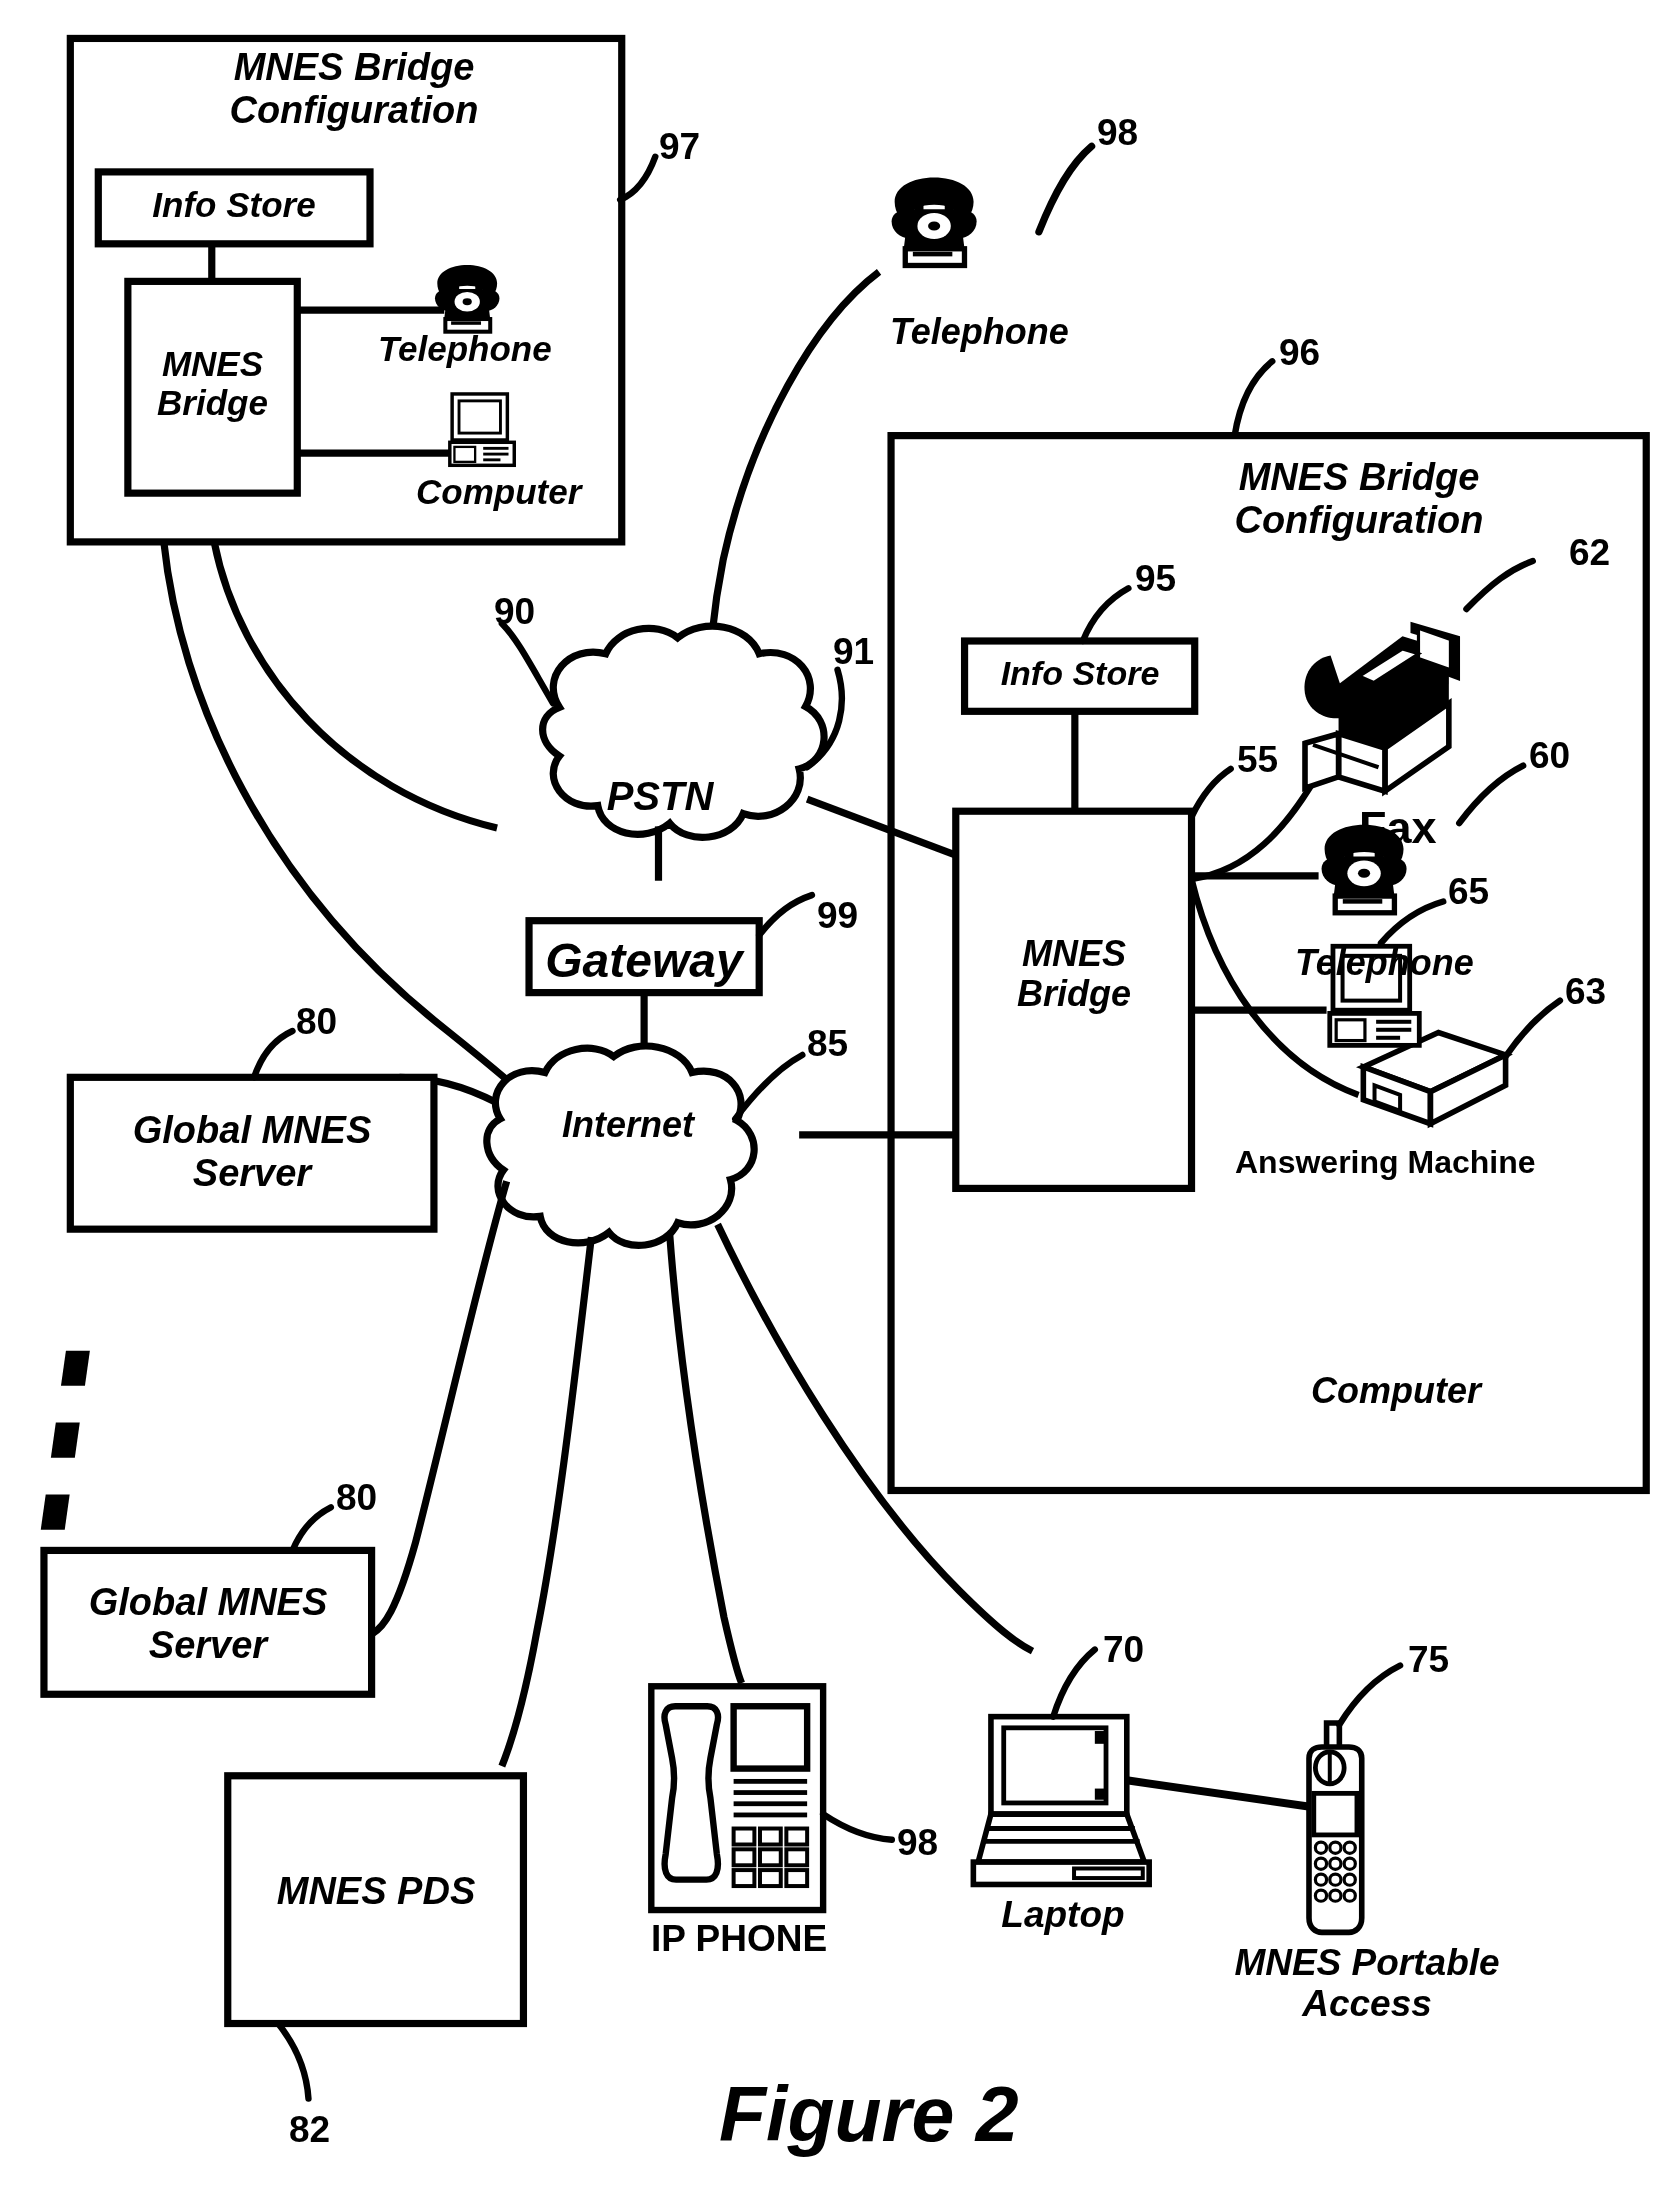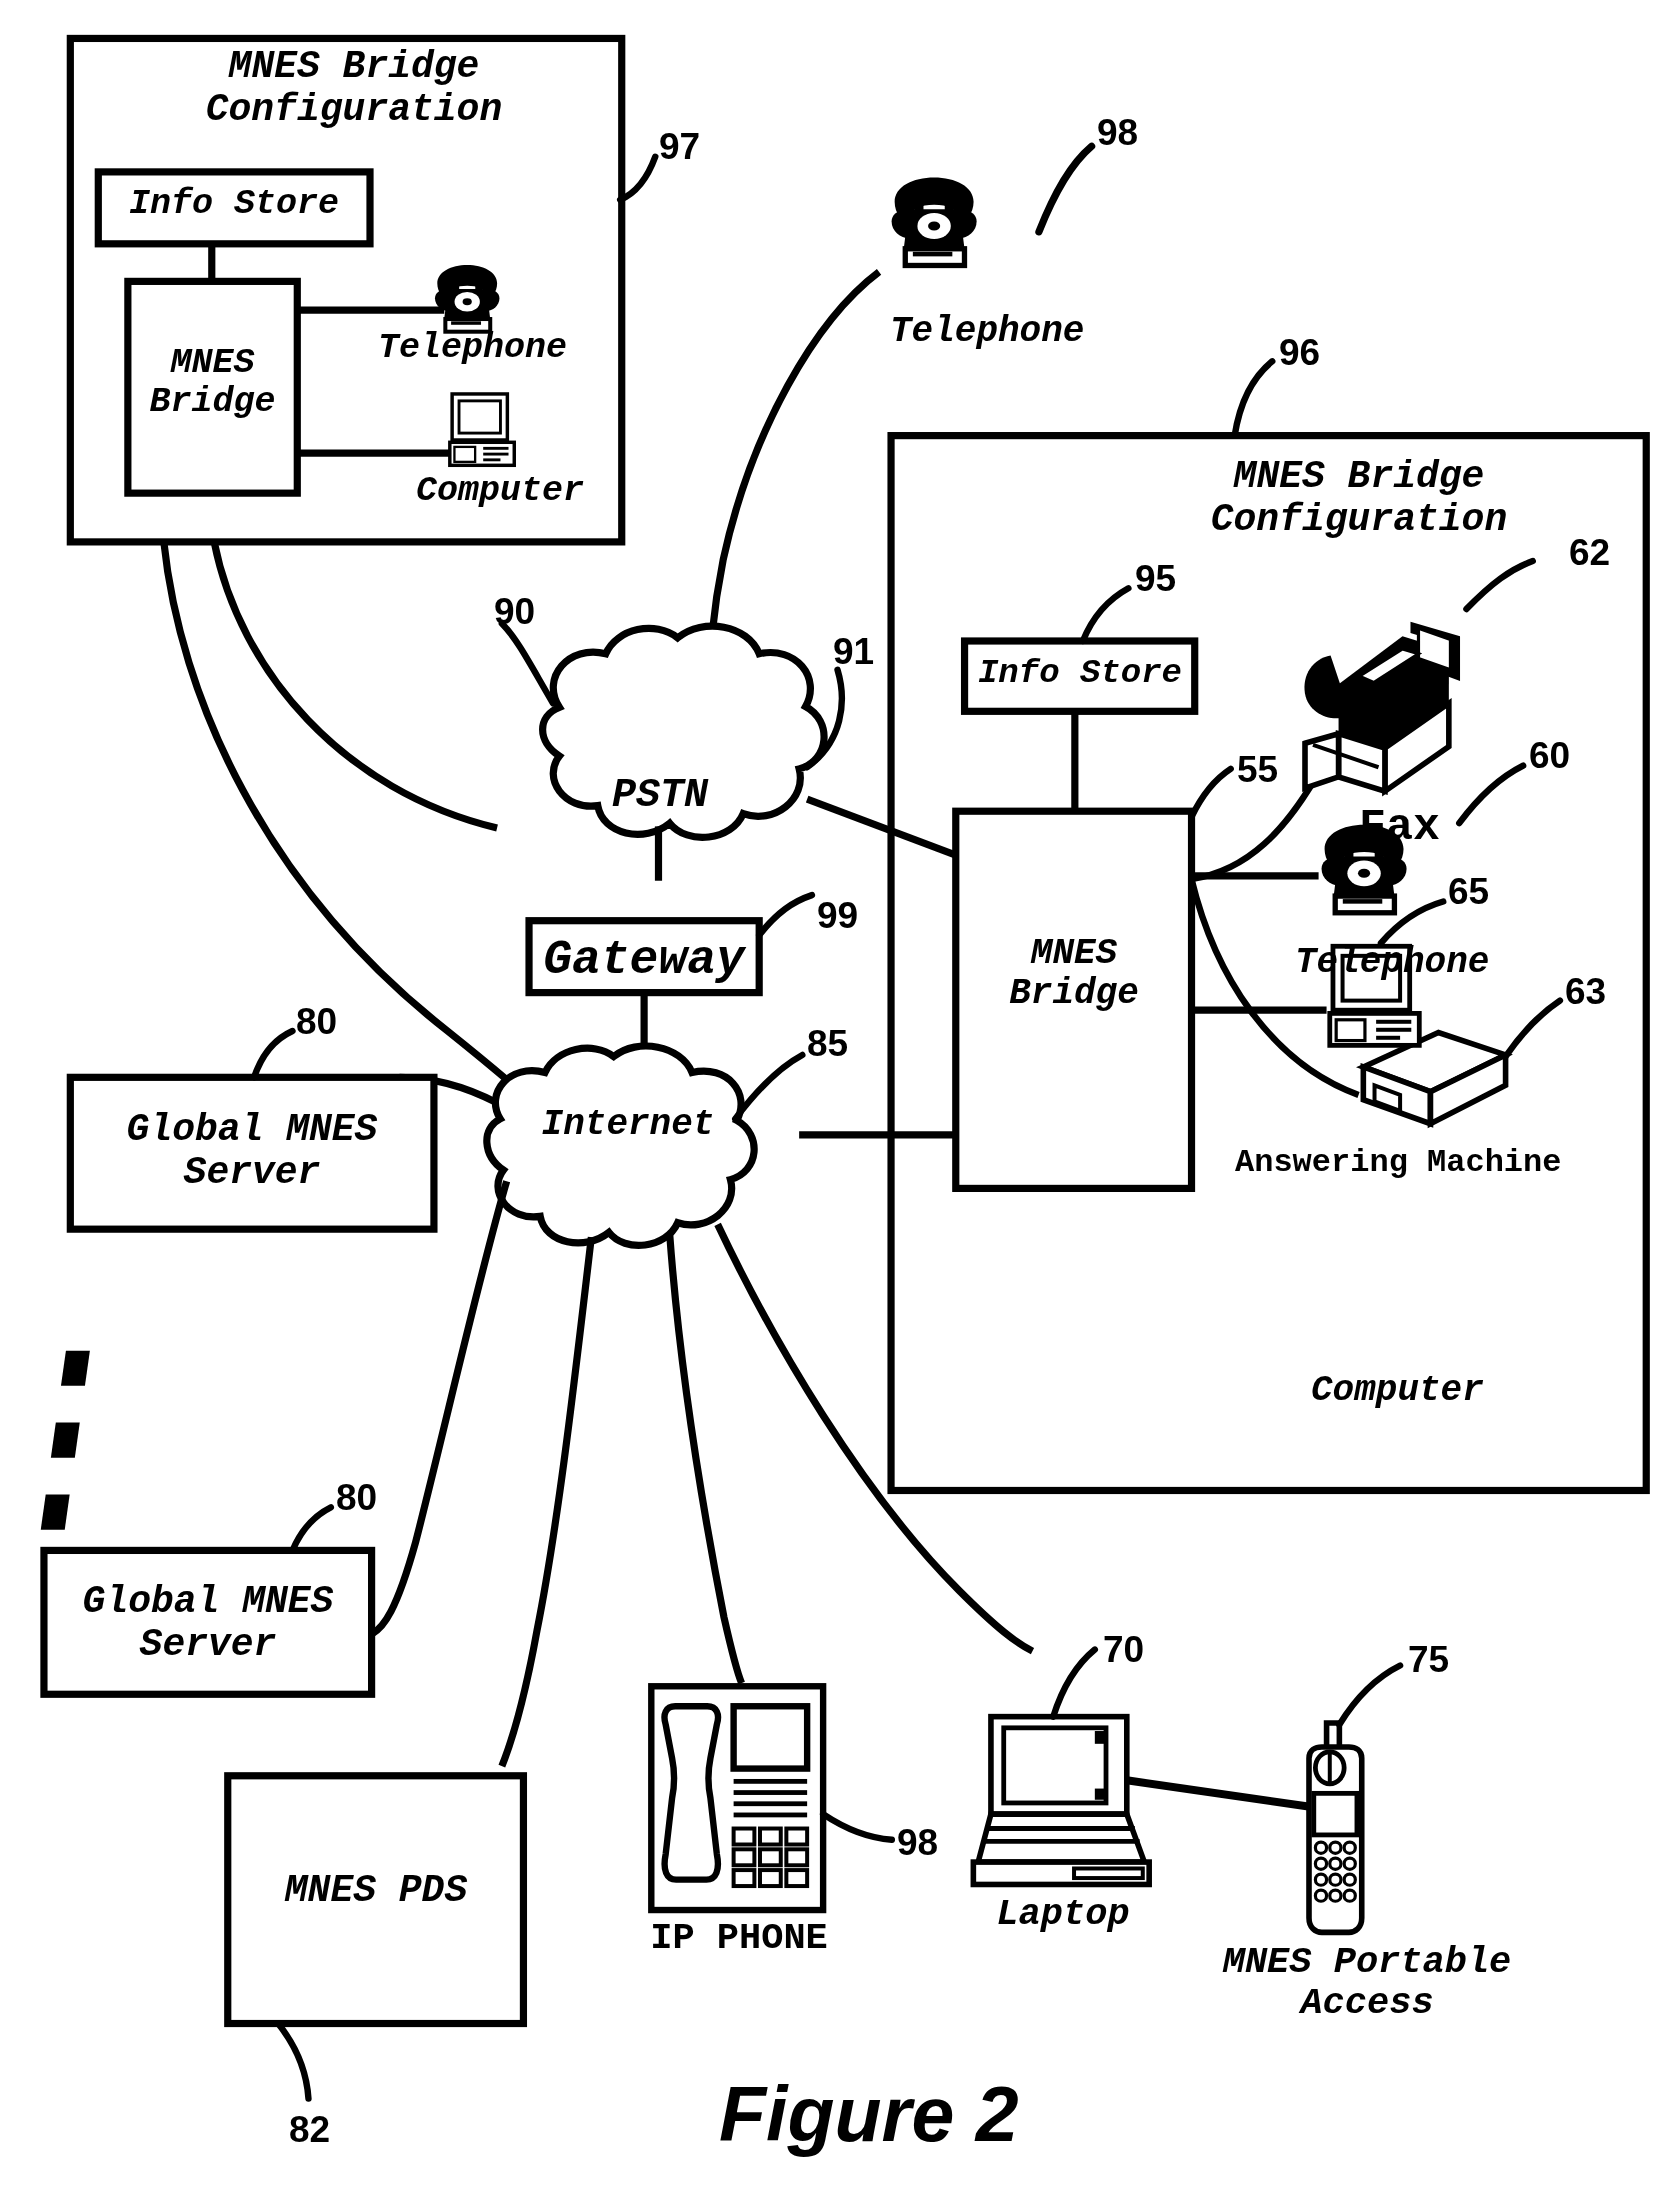--- a/index.html
+++ b/index.html
@@ -1,20 +1,20 @@
 <!DOCTYPE html>
 <html style="font-size:12.8px"><head>
 <meta charset="utf-8">
 <style>
   html,body{margin:0;padding:0;background:#fff;}
   #stage{position:relative;width:1679px;height:2205px;background:#fff;
          font-family:"Liberation Sans",sans-serif;overflow:hidden;}
   svg.layer{position:absolute;left:0;top:0;width:1679px;height:2205px;}
   .lbl{position:absolute;color:#000;font-weight:bold;font-style:italic;
-       white-space:nowrap;line-height:1.12;font-family:Liberation Mono, monospace;}
+       white-space:nowrap;line-height:1.12;}
   .lbl.up{font-style:normal;}
   .ref{position:absolute;color:#000;font-weight:bold;
        font-size:37px;white-space:nowrap;}
   .ctr{text-align:center;}
   .figcap{position:absolute;font-weight:bold;font-style:italic;font-size:77px;color:#000;}
 </style>
 </head>
 <body>
 
 <div id="stage">
@@ -263,21 +263,21 @@
   </div>
   <div class="ref" style="left:1279px;top:332px;">96</div>
 
   <div class="lbl ctr" style="left:965px;top:654px;width:230px;font-size:34px;">Info Store</div>
   <div class="ref" style="left:1135px;top:558px;">95</div>
 
   <div class="lbl ctr" style="left:956px;top:934px;width:236px;font-size:36px;">
     <div>MNES</div>
     <div>Bridge</div>
   </div>
-  <div class="ref" style="left:1237px;top:739px;margin-top:10px;">55</div>
+  <div class="ref" style="left:1237px;top:739px;">55</div>
 
   <div class="lbl up" style="left:1359px;top:803px;font-size:45px;font-style:normal;">Fax</div>
   <div class="ref" style="left:1569px;top:532px;text-align:right;">62</div>
 
   <div class="lbl" style="left:1295px;top:943px;font-size:36px;">Telephone</div>
   <div class="ref" style="left:1529px;top:735px;">60</div>
 
   <div class="lbl up" style="left:1235px;top:1145px;font-size:32px;font-style:normal;">Answering Machine</div>
   <div class="ref" style="left:1565px;top:971px;">63</div>
 

